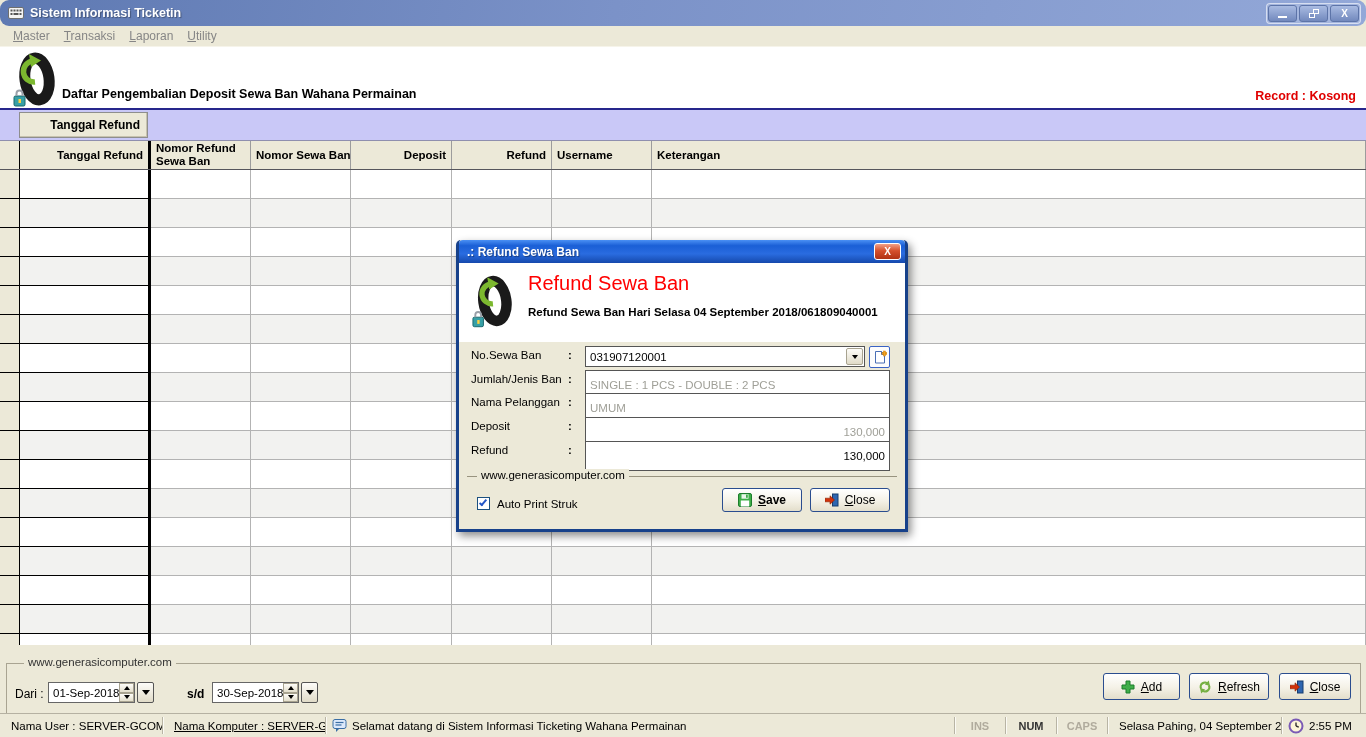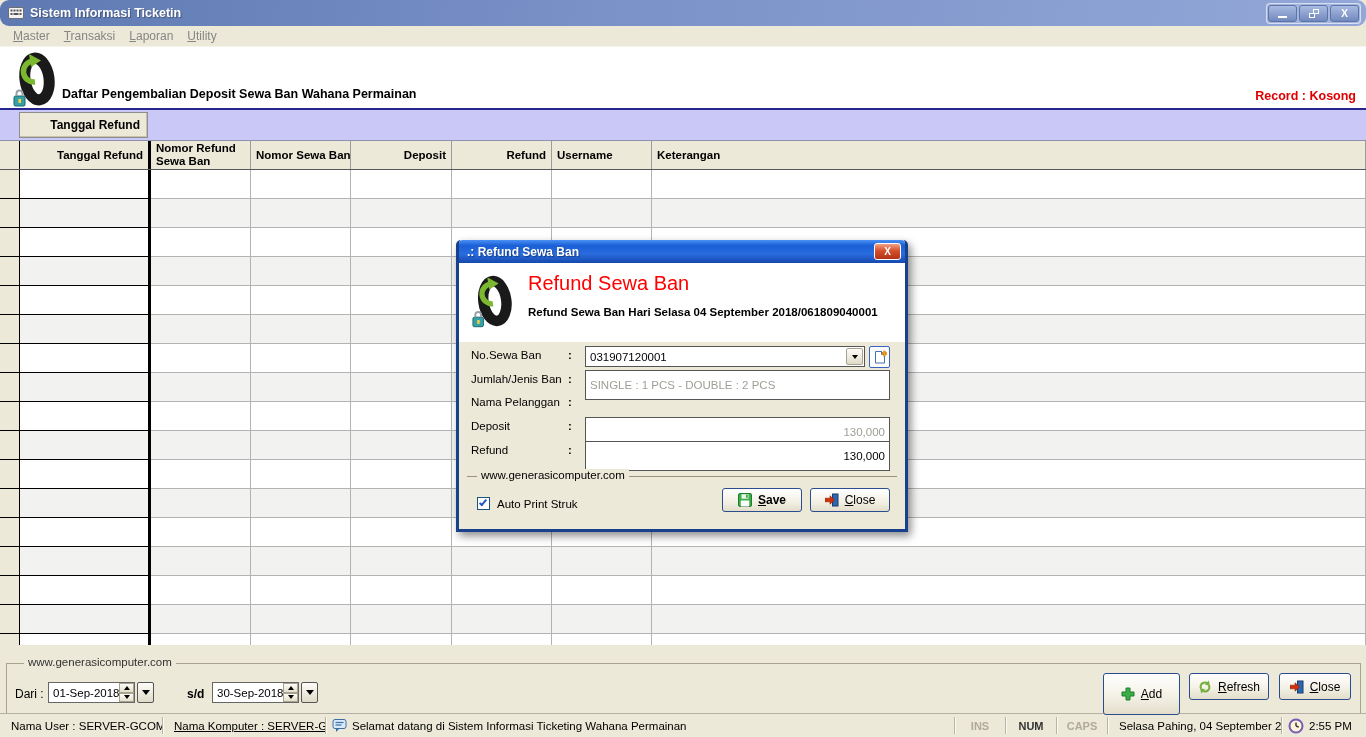--- a/index.html
+++ b/index.html
@@ -78,21 +78,21 @@
   .drop-btn { width:17px; height:21px; margin-left:2px; background:linear-gradient(#fdfcf8,#e0dbc8);
     border:1px solid #555; border-radius:2px; display:flex; align-items:center; justify-content:center; }
   .tri-up { width:0; height:0; border-left:3px solid transparent; border-right:3px solid transparent; border-bottom:4px solid #000; }
   .tri-down { width:0; height:0; border-left:3px solid transparent; border-right:3px solid transparent; border-top:4px solid #000; }
   .tri-down.big { border-left-width:4px; border-right-width:4px; border-top-width:5px; }
 
   .xpbtn { border:1px solid #2a4d8f; border-radius:3px;
     background:linear-gradient(to bottom,#ffffff 0%,#f4f1e6 55%,#e3decb 100%);
     display:flex; align-items:center; justify-content:center; gap:6px; font-size:12px;
     font-family:"Liberation Sans",sans-serif; color:#000; cursor:default; }
-  .btn-add { position:absolute; left:1103px; top:28px; width:77px; height:42px; }
+  .btn-add { position:absolute; left:1103px; top:28px; width:77px; height:27px; }
   .btn-refresh { position:absolute; left:1189px; top:28px; width:80px; height:27px; }
   .btn-close-main { position:absolute; left:1279px; top:28px; width:72px; height:27px; }
 
   
   .statusbar { height:24px; background:#ece9d8; border-top:1px solid #b5b1a2; display:flex;
     align-items:stretch; flex:0 0 auto; font-size:11.5px; }
   .sb-sec { display:flex; align-items:center; gap:5px; padding:0 6px; overflow:hidden; white-space:nowrap; }
   .sb-sep { width:1px; background:#b8b4a4; margin:3px 0; box-shadow:1px 0 0 #fbfaf4; flex:0 0 auto; }
   .sb-user { width:162px; } .sb-comp { width:162px;text-decoration:underline; } .sb-welcome { flex:1; }
   .sb-flag { width:50px; justify-content:center; color:#b0ab9d; font-weight:bold; font-size:11px; }
@@ -552,20 +552,23 @@
       </div>
 
       <span class="frm-label r2">Jumlah/Jenis Ban</span>
       <span class="frm-colon r2">:</span>
       <div class="frm-field fr2">
         <input class="txt gray" readonly="" value="SINGLE : 1 PCS - DOUBLE : 2 PCS" style="">
       </div>
 
       <span class="frm-label r3">Nama Pelanggan</span>
       <span class="frm-colon r3">:</span>
+      <div class="frm-field fr3">
+        <input class="txt gray" readonly="" value="UMUM" style="">
+      </div>
 
       <span class="frm-label r4">Deposit</span>
       <span class="frm-colon r4">:</span>
       <div class="frm-field fr4">
         <input class="txt gray num" readonly="" value="130,000" style="">
       </div>
 
       <span class="frm-label r5">Refund</span>
       <span class="frm-colon r5">:</span>
       <div class="frm-field fr5">

